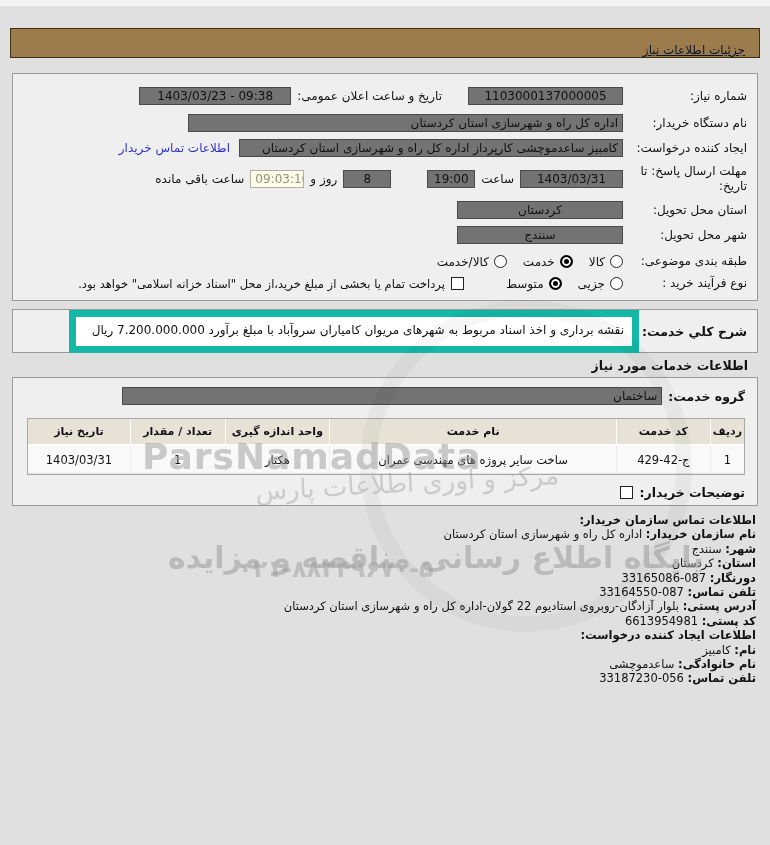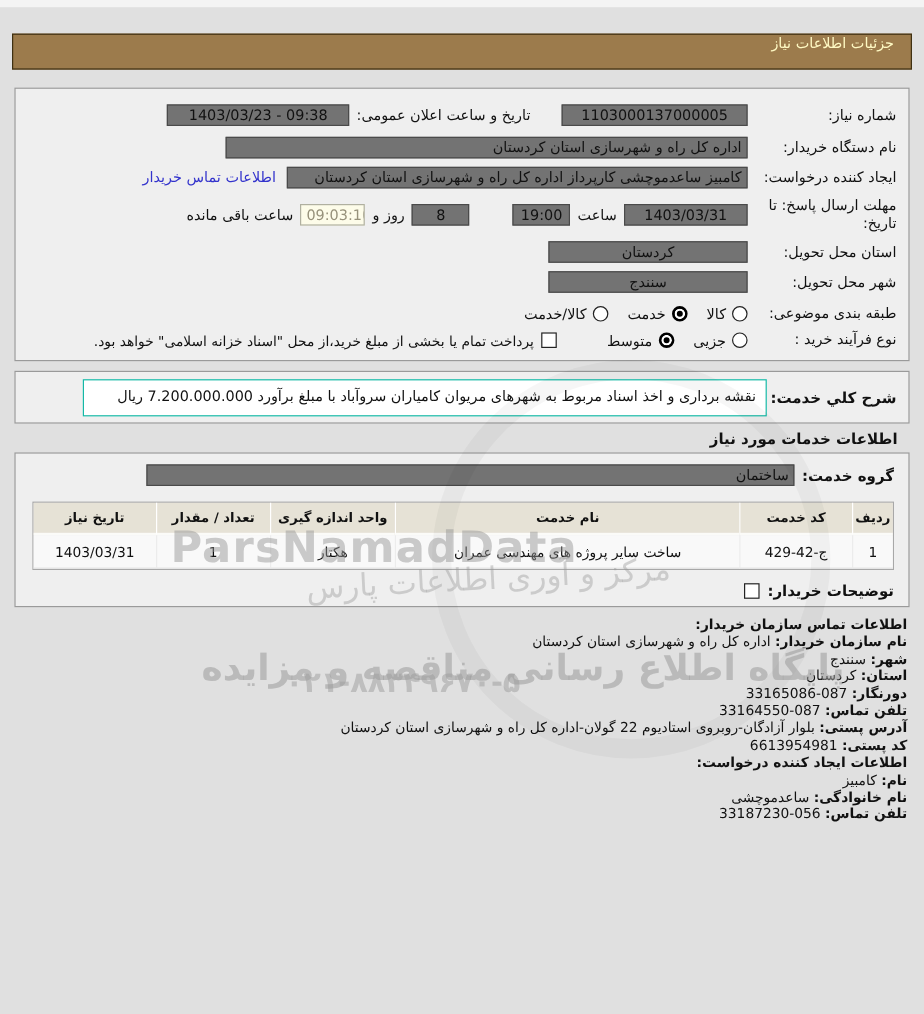--- a/index.html
+++ b/index.html
@@ -1,22 +1,22 @@
 <!DOCTYPE html>
 <html lang="fa" dir="rtl"><head>
 <meta charset="utf-8">
 <style>
   html,body{margin:0;padding:0;background:#e0e0e0;}
   .page{position:relative;width:770px;height:845px;background:#e0e0e0;overflow:hidden;
         font-family:"DejaVu Sans","Liberation Sans",sans-serif;direction:rtl;color:#111;}
   .topstrip{position:absolute;top:0;left:0;right:0;height:6px;background:#f4f4f4;}
 
   .titlebar{position:absolute;top:28px;right:10px;left:10px;height:30px;background:#9c7b4c;
-            border:1px solid #3f3012;color:#fef9c3;font-size:12px;display:flex;align-items:flex-start;
-            padding-right:14px;box-sizing:border-box;z-index:2;}
+            border:1px solid #3f3012;color:#0f172a;font-size:12px;display:flex;align-items:flex-end;
+            padding-right:14px;box-sizing:border-box;z-index:2;text-decoration:underline;}
 
   .panel{position:absolute;right:12px;left:12px;background:#efefef;border:1px solid #9a9a9a;
          box-sizing:border-box;z-index:2;}
   .panel1{top:73px;height:228px;padding:11px 10px 0 10px;}
   .panel2{top:309px;height:44px;display:flex;align-items:center;padding:0 10px;}
   .panel3{top:377px;height:129px;padding:9px 12px;}
 
   .row{display:flex;align-items:center;margin-bottom:7px;font-size:12px;}
   .lbl{width:124px;flex:none;line-height:1.25;}
   .inputbox{background:#737373;border:1px solid #4a4a4a;height:18px;line-height:16px;font-size:12px;
@@ -30,21 +30,21 @@
   .link{color:#3333cc;margin-right:9px;cursor:pointer;white-space:nowrap;}
 
   .opt{display:flex;align-items:center;margin-left:16px;}
   .radio{width:13px;height:13px;border:1px solid #222;border-radius:50%;background:#fff;
          flex:none;margin-left:5px;box-sizing:border-box;}
   .radio.checked{border:2px solid #000;background:#000;box-shadow:inset 0 0 0 2px #fff;}
   .checkbox{width:13px;height:13px;border:1px solid #222;background:#fff;flex:none;box-sizing:border-box;}
 
   .boldlbl{font-weight:bold;font-size:12.5px;flex:none;}
   .descbox{flex:1;margin-left:46px;margin-right:3px;height:29px;line-height:27px;background:#fff;
-           border:1px solid #14b8a6;font-size:12px;padding:0 8px;white-space:nowrap;overflow:hidden;}
+           border:7px solid #14b8a6;font-size:12px;padding:0 8px;white-space:nowrap;overflow:hidden;}
 
   .secheading{position:absolute;top:358px;right:22px;font-weight:bold;font-size:12.5px;z-index:2;}
 
   .grouprow{display:flex;align-items:center;font-size:12.5px;}
   .groupinput{width:540px;margin-right:6px;}
 
   table.svc{border-spacing:0;border:1px solid #a8a8a8;margin-top:13px;width:718px;background:#efefef;}
   table.svc th{background:#e6e2d6;font-size:11px;font-weight:bold;height:25px;padding:0 2px;
                border-left:1px solid #fff;border-bottom:2px solid #fbfbf8;text-align:center;}
   table.svc th:last-child{border-left:none;}

